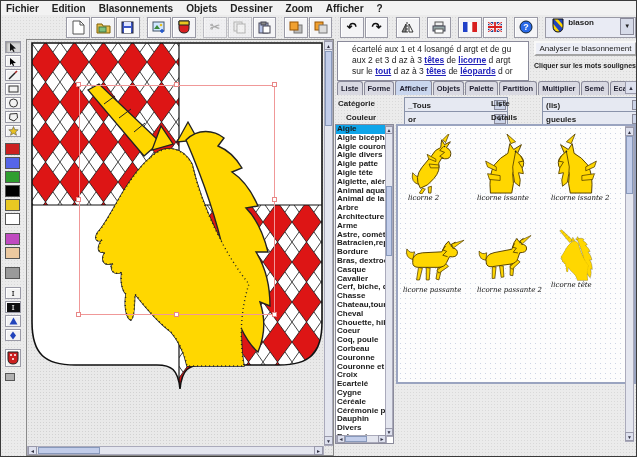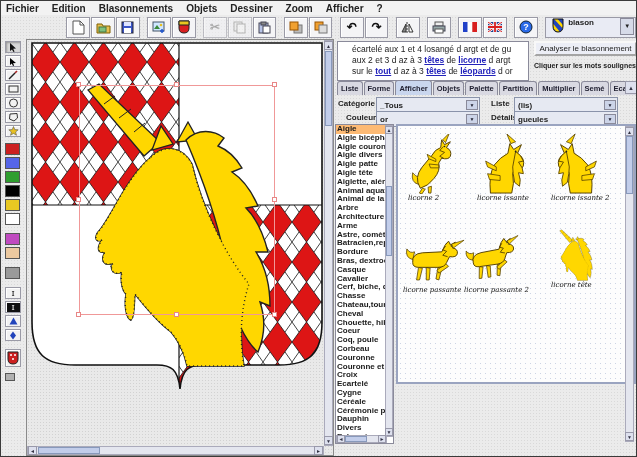--- a/index.html
+++ b/index.html
@@ -57,29 +57,29 @@
   .hint { position:absolute; left:198px; top:23px; width:106px; text-align:center; font-size:7px; font-weight:bold; color:#222; }
 
   .tabs { position:absolute; left:3px; top:42px; height:14px; display:flex; }
   .tab { height:14px; padding:0 3px; font-size:7.5px; font-weight:bold; color:#223; background:#d9d9e2;
     border:1px solid #8a8a9a; border-bottom:none; border-radius:3px 3px 0 0; display:flex; align-items:center; margin-right:1px; }
   .tab.active { background:#c9d6ee; height:15px; margin-top:-1px; }
   .panel-scroll-up { position:absolute; left:291px; top:42px; width:12px; height:13px; background:#dde0ee;
     border:1px solid #99a; font-size:6px; display:flex; align-items:center; justify-content:center; color:#334; }
 
   .filter-label { position:absolute; font-size:8px; font-weight:bold; color:#222; }
-  .combo { position:absolute; height:16px; background:#e6e9f2; border:1px solid #8a93aa; display:flex; align-items:center; }
+  .combo { position:absolute; height:16px; background:#e6e9f2; border:1px solid #8a93aa; display:flex; align-items:center;margin-left:28px; }
   .combo .val { flex:1; font-size:8px; font-weight:bold; color:#222; padding-left:3px; white-space:nowrap; overflow:hidden; }
   .combo .arr { width:12px; height:10px; margin-right:1px; background:#ccd4e8; border:1px solid #8a8a9a;
     font-size:5px; display:flex; align-items:center; justify-content:center; color:#223; }
 
   .listbox { position:absolute; left:1px; top:85px; width:59px; height:320px; background:#fff; border:1px solid #8a8a9a; overflow:hidden; }
   .list-inner { position:absolute; left:0; top:0; width:51px; height:312px; overflow:hidden; }
   .list-item { height:8.8px; line-height:8.8px; font-size:8px; font-weight:bold; color:#1a1a1a; white-space:nowrap; overflow:hidden; padding-left:1px; }
-  .list-item.selected { background:#fdba74; }
+  .list-item.selected { background:#0ea5e9; }
 
   .gallery { position:absolute; left:62px; top:85px; width:240px; height:260px; background:#fdfdfd;
     background-image:radial-gradient(#ccd4e4 0.7px, transparent 0.8px); background-size:5px 5px; border:2px solid #9aa4c0; }
   .cell { position:absolute; width:72px; }
   .cell-label { font-family:"DejaVu Serif", serif; font-style:italic; font-size:7px; color:#111; white-space:nowrap; }
 
   svg { display:block; }
 </style>
 </head>
 <body>
@@ -501,21 +501,21 @@
             </g>
           </svg>
         <div class="cell-label">licorne issante 2</div>
       </div>
       <div class="cell" style="left:5px;top:103px">
         <svg width="64" height="47" viewBox="0 0 66 48" style="margin-top:10px">
             <use href="#uni-passant"></use>
           </svg>
         <div class="cell-label">licorne passante</div>
       </div>
-      <div class="cell" style="left:66px;top:103px">
+      <div class="cell" style="left:79px;top:103px">
         <svg width="60" height="52" viewBox="0 0 66 48" style="margin-top:5px">
             <g transform="rotate(-8 33 24)">
               <use href="#uni-passant"></use>
             </g>
           </svg>
         <div class="cell-label">licorne passante 2</div>
       </div>
       <div class="cell" style="left:153px;top:103px">
         <svg width="50" height="52" viewBox="0 0 210 290">
             <use href="#uni-head-sym" width="210" height="290"></use>

